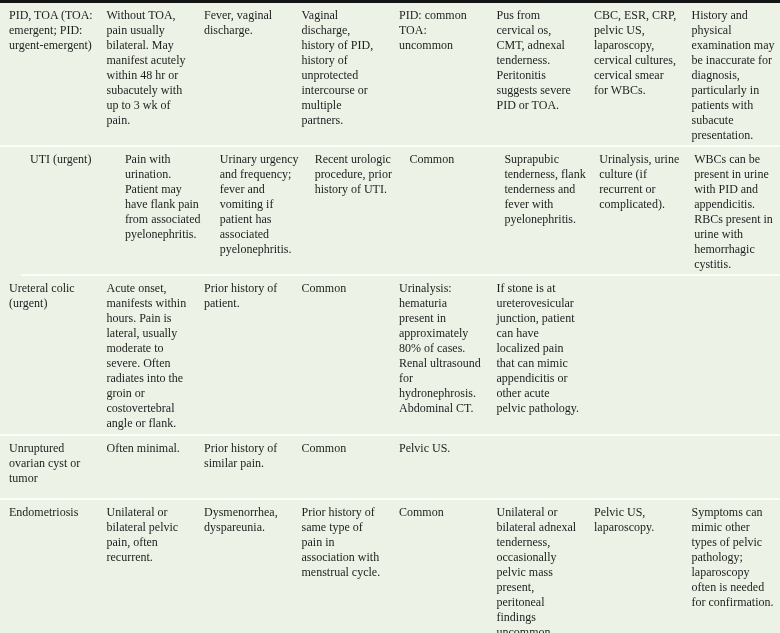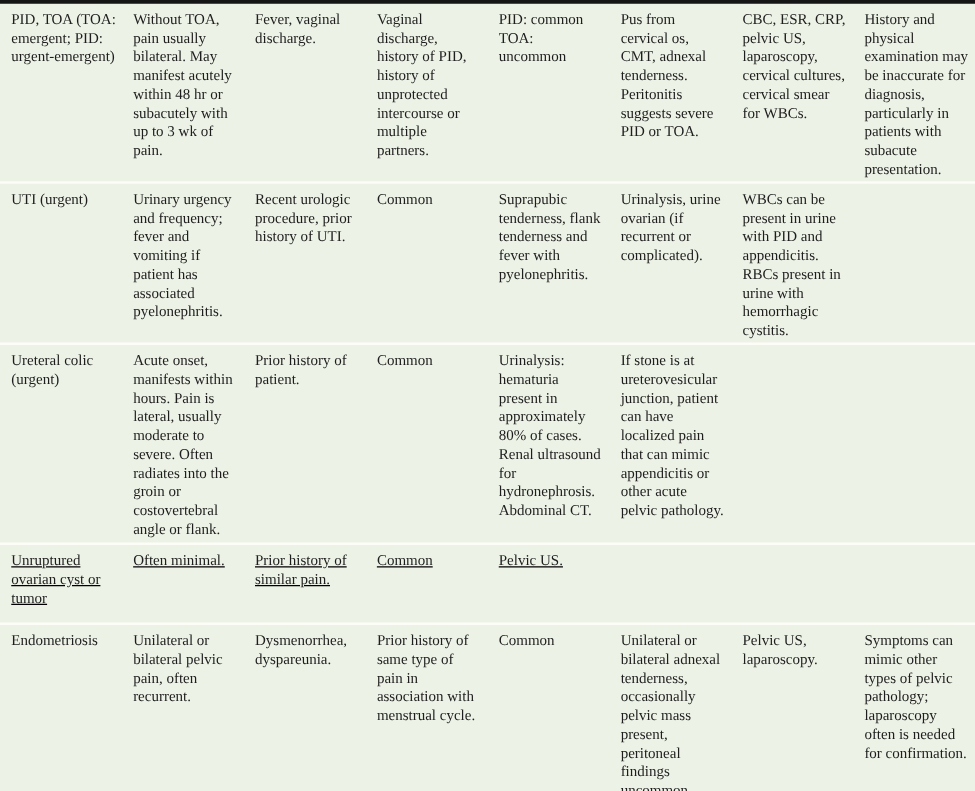--- a/index.html
+++ b/index.html
@@ -17,23 +17,23 @@
   .table {
     width: 780px;
   }
   .row {
     display: grid;
     grid-template-columns: repeat(8, 1fr);
     box-sizing: border-box;
     border-bottom: 2px solid #fbfdf6;
   }
   .row-1 { min-height: 141px; }
-  .row-2 { min-height: 113px; }
+  .row-2 { min-height: 113px; margin-left: 21px; }
   .row-3 { min-height: 160px; }
-  .row-4 { min-height: 64px; text-decoration: underline; }
+  .row-4 { min-height: 64px; }
   .row-5 { min-height: 120px; }
   .cell {
     padding: 5px 4px 2px 9px;
     font-size: 12px;
     line-height: 15px;
     color: #1e1e1e;
     white-space: pre-line;
     overflow-wrap: break-word;
   }
 </style>
@@ -51,25 +51,26 @@
     <div class="cell">Vaginal discharge, history of PID, history of unprotected intercourse or multiple partners.</div>
     <div class="cell">PID: common
 TOA: uncommon</div>
     <div class="cell">Pus from cervical os, CMT, adnexal tenderness. Peritonitis suggests severe PID or TOA.</div>
     <div class="cell">CBC, ESR, CRP, pelvic US, laparoscopy, cervical cultures, cervical smear for WBCs.</div>
     <div class="cell">History and physical examination may be inaccurate for diagnosis, particularly in patients with subacute presentation.</div>
   </div>
 
   <div class="row row-2">
     <div class="cell">UTI (urgent)</div>
+    <div class="cell">Pain with urination. Patient may have flank pain from associated pyelonephritis.</div>
     <div class="cell">Urinary urgency and frequency; fever and vomiting if patient has associated pyelonephritis.</div>
     <div class="cell">Recent urologic procedure, prior history of UTI.</div>
     <div class="cell">Common</div>
     <div class="cell">Suprapubic tenderness, flank tenderness and fever with pyelonephritis.</div>
-    <div class="cell">Urinalysis, urine ovarian (if recurrent or complicated).</div>
+    <div class="cell">Urinalysis, urine culture (if recurrent or complicated).</div>
     <div class="cell">WBCs can be present in urine with PID and appendicitis. RBCs present in urine with hemorrhagic cystitis.</div>
   </div>
 
   <div class="row row-3">
     <div class="cell">Ureteral colic (urgent)</div>
     <div class="cell">Acute onset, manifests within hours. Pain is lateral, usually moderate to severe. Often radiates into the groin or costovertebral angle or flank.</div>
     <div class="cell">Prior history of patient.</div>
     <div class="cell">Common</div>
     <div class="cell">Urinalysis: hematuria present in approximately 80% of cases. Renal ultrasound for hydronephrosis. Abdominal CT.</div>
     <div class="cell">If stone is at ureterovesicular junction, patient can have localized pain that can mimic appendicitis or other acute pelvic pathology.</div>

